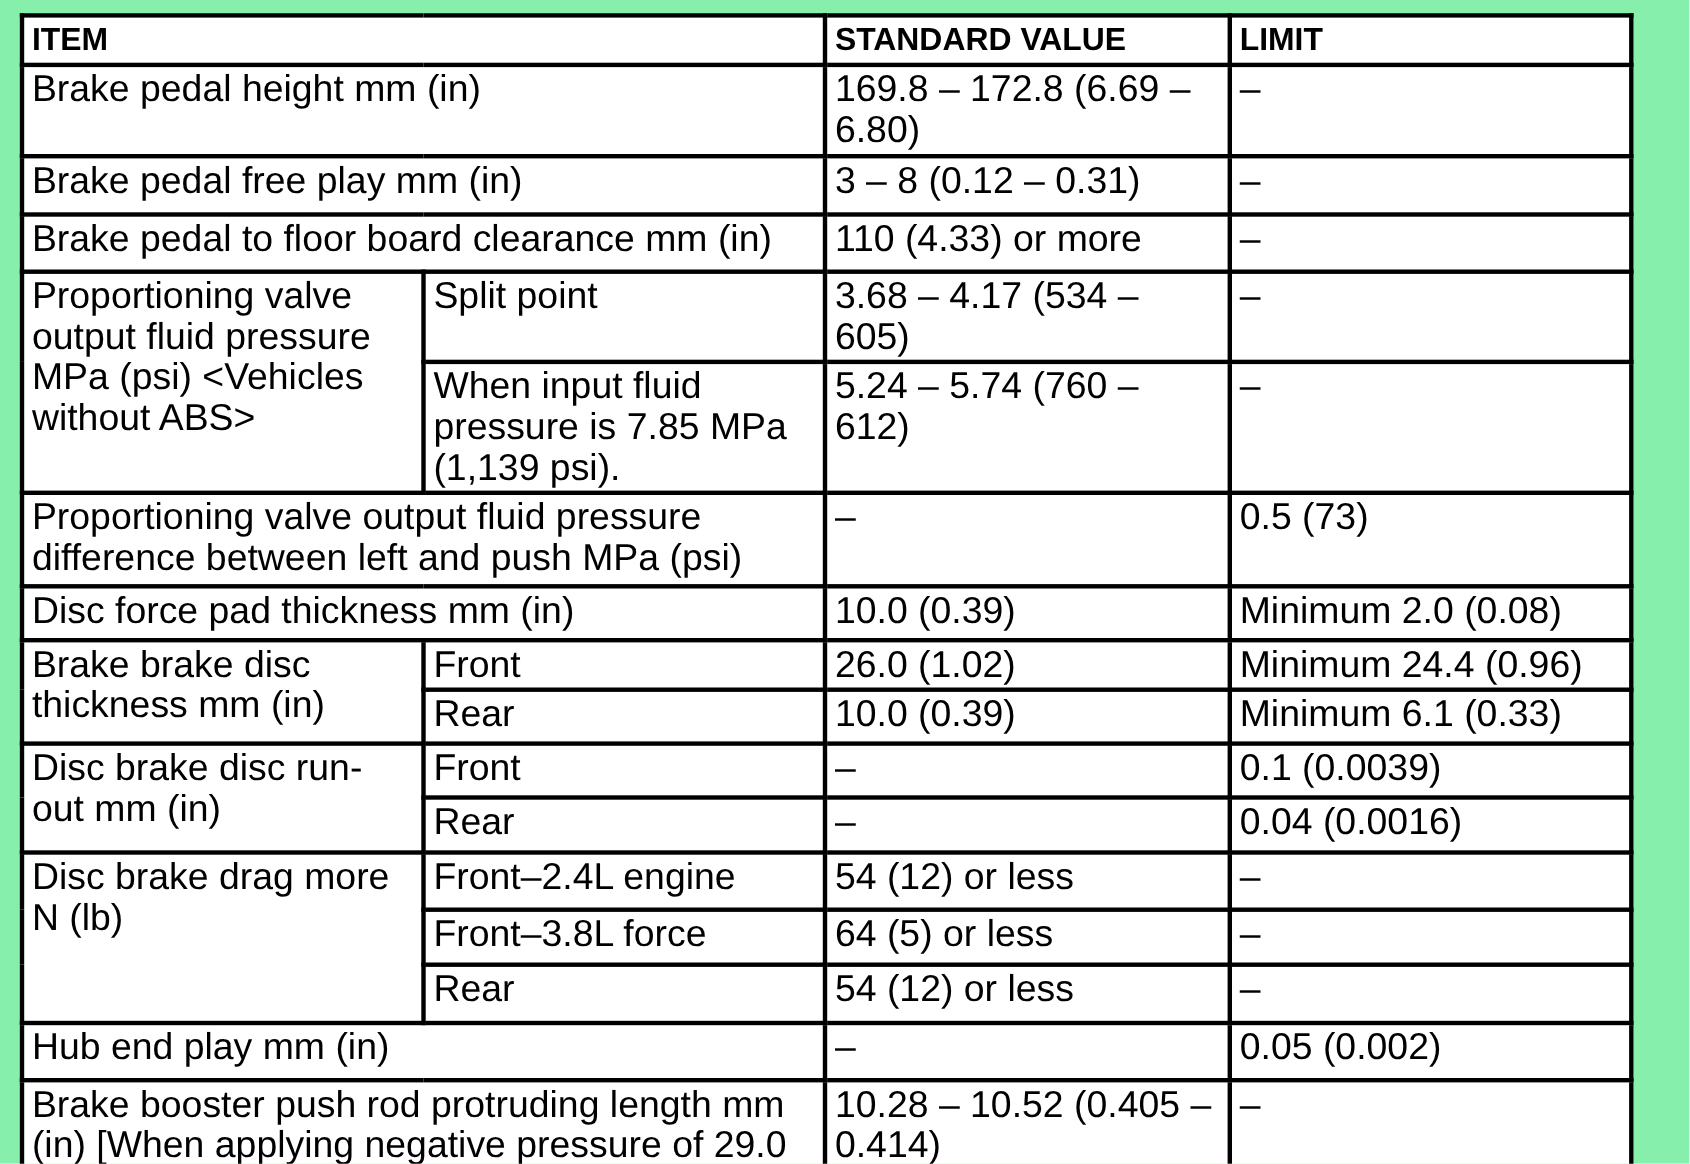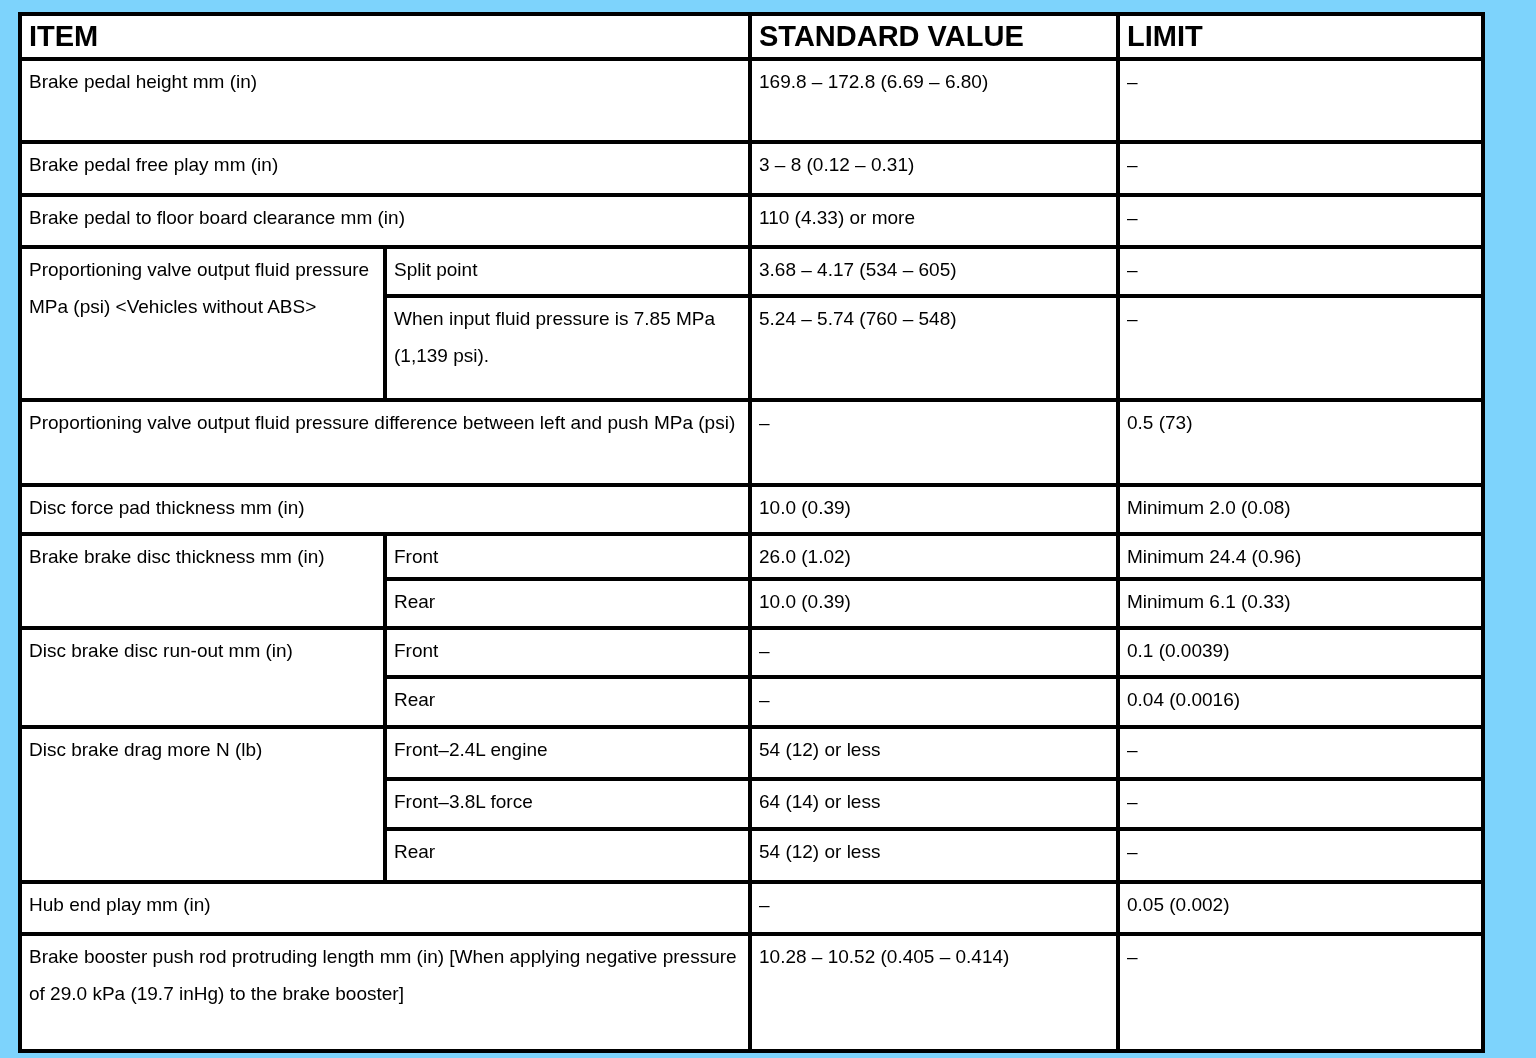--- a/index.html
+++ b/index.html
@@ -7,41 +7,41 @@
     padding: 0;
     background: #ffffff;
     width: 1536px;
     height: 1058px;
     font-family: "Liberation Sans", sans-serif;
   }
   .page {
     position: relative;
     width: 1536px;
     height: 1058px;
-    background: #7dd3fc;
+    background: #86efac;
   }
   table.spec {
     position: absolute;
     left: 18px;
     top: 12px;
     width: 1463px;
     border-collapse: collapse;
     table-layout: fixed;
     background: #ffffff;
   }
   table.spec col.c1 { width: 365px; }
   table.spec col.c2 { width: 365px; }
   table.spec col.c3 { width: 368px; }
   table.spec col.c4 { width: 365px; }
   table.spec th, table.spec td {
     border: 4px solid #000000;
     vertical-align: top;
     text-align: left;
     padding: 2px 8px 2px 7px;
-    font-size: 19px;
+    font-size: 34px;
     line-height: 37px;
     color: #000000;
     overflow: hidden;
     word-wrap: break-word;
   }
   table.spec th {
     font-weight: bold;
     font-size: 29px;
   }
 </style>
@@ -84,21 +84,21 @@
 
     <tr style="height:49px">
       <td rowspan="2">Proportioning valve output fluid pressure MPa (psi) &lt;Vehicles without ABS&gt;</td>
       <td>Split point</td>
       <td>3.68 – 4.17 (534 – 605)</td>
       <td>–</td>
     </tr>
 
     <tr style="height:104px">
       <td>When input fluid pressure is 7.85 MPa (1,139 psi).</td>
-      <td>5.24 – 5.74 (760 – 548)</td>
+      <td>5.24 – 5.74 (760 – 612)</td>
       <td>–</td>
     </tr>
 
     <tr style="height:85px">
       <td colspan="2">Proportioning valve output fluid pressure difference between left and push MPa (psi)</td>
       <td>–</td>
       <td>0.5 (73)</td>
     </tr>
 
     <tr style="height:49px">
@@ -135,21 +135,21 @@
 
     <tr style="height:52px">
       <td rowspan="3">Disc brake drag more N (lb)</td>
       <td>Front–2.4L engine</td>
       <td>54 (12) or less</td>
       <td>–</td>
     </tr>
 
     <tr style="height:50px">
       <td>Front–3.8L force</td>
-      <td>64 (14) or less</td>
+      <td>64 (5) or less</td>
       <td>–</td>
     </tr>
 
     <tr style="height:53px">
       <td>Rear</td>
       <td>54 (12) or less</td>
       <td>–</td>
     </tr>
 
     <tr style="height:52px">

